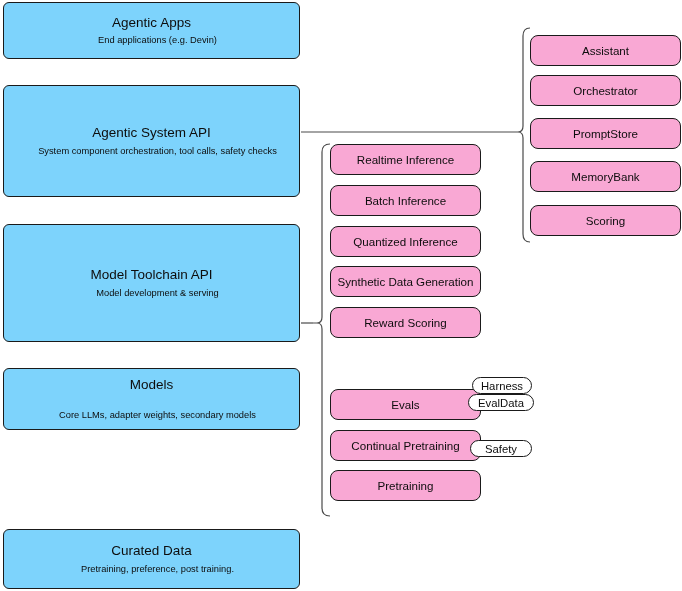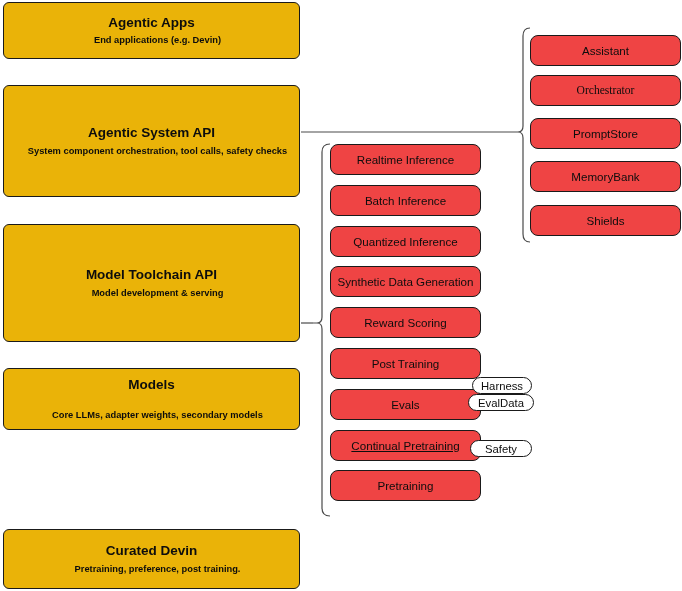--- a/index.html
+++ b/index.html
@@ -12,47 +12,46 @@
     width: 682px;
     height: 591px;
     background: #ffffff;
     font-family: "Liberation Sans", sans-serif;
     overflow: hidden;
   }
   .layer-box {
     position: absolute;
     border: 1.3px solid #1a1a1a;
     border-radius: 6px;
-    background: #eab308;
+    background: #7dd3fc;
     display: flex;
     flex-direction: column;
     align-items: center;
     justify-content: center;
     box-sizing: border-box;
-    font-weight: bold;
   }
   .layer-title {
     font-size: 13.5px;
     color: #0d0d0d;
     line-height: 1.25;
     text-align: center;
   }
   .layer-sub {
     font-size: 9.3px;
     color: #0d0d0d;
     line-height: 1.3;
     text-align: right;
     margin-top: 3px;
     padding-left: 12px;
   }
   .cap-box {
     position: absolute;
     border: 1.3px solid #1a1a1a;
     border-radius: 8px;
-    background: #ef4444;
+    background: #f9a8d4;
     display: flex;
     align-items: center;
     justify-content: center;
     box-sizing: border-box;
     font-size: 11.6px;
     color: #0d0d0d;
   }
   .pill {
     position: absolute;
     border: 1.3px solid #1a1a1a;
@@ -113,71 +112,68 @@
     <div class="layer-sub">Model development &amp; serving</div>
   </div>
 
   <div class="layer-box" style="left:3px; top:368px; width:297px; height:62px;gap:12px;">
     <div class="layer-title">Models</div>
     <div class="layer-sub">Core LLMs, adapter weights, secondary models</div>
   </div>
 
 
   <div class="layer-box" style="left:3px; top:529px; width:297px; height:60px;">
-    <div class="layer-title">Curated Devin</div>
+    <div class="layer-title">Curated Data</div>
     <div class="layer-sub">Pretraining, preference, post training.</div>
   </div>
 
   <div class="cap-box" style="left:330px; top:144px; width:151px; height:31px;">
     <span>Realtime Inference</span>
   </div>
   <div class="cap-box" style="left:330px; top:185px; width:151px; height:31px;">
     <span>Batch Inference</span>
   </div>
   <div class="cap-box" style="left:330px; top:226px; width:151px; height:31px;">
     <span>Quantized Inference</span>
   </div>
   <div class="cap-box" style="left:330px; top:307px; width:151px; height:31px;">
     <span>Reward Scoring</span>
   </div>
   <div class="cap-box" style="left:330px; top:266px; width:151px; height:31px;">
     <span>Synthetic Data Generation</span>
   </div>
-  <div class="cap-box" style="left:330px; top:348px; width:151px; height:31px;">
-    <span>Post Training</span>
-  </div>
   <div class="cap-box" style="left:330px; top:389px; width:151px; height:31px;text-align:right;">
     <span>Evals</span>
   </div>
-  <div class="cap-box" style="left:330px; top:430px; width:151px; height:31px;text-decoration:underline;">
+  <div class="cap-box" style="left:330px; top:430px; width:151px; height:31px;">
     <span>Continual Pretraining</span>
   </div>
   <div class="cap-box" style="left:330px; top:470px; width:151px; height:31px;">
     <span>Pretraining</span>
   </div>
 
   <div class="pill" style="left:472px; top:377px; width:60px; height:17px; z-index:5;justify-content:center;">
     <span>Harness</span>
   </div>
   <div class="pill" style="left:468px; top:394px; width:66px; height:17px; z-index:6;">
     <span>EvalData</span>
   </div>
   <div class="pill" style="left:470px; top:410px; width:62px; height:17px; z-index:7;margin-top:30px;">
     <span>Safety</span>
   </div>
 
   <div class="cap-box" style="left:530px; top:35px; width:151px; height:31px;">
     <span>Assistant</span>
   </div>
-  <div class="cap-box" style="left:530px; top:75px; width:151px; height:31px;font-family:Liberation Serif, serif;">
+  <div class="cap-box" style="left:530px; top:75px; width:151px; height:31px;">
     <span>Orchestrator</span>
   </div>
   <div class="cap-box" style="left:530px; top:118px; width:151px; height:31px;">
     <span>PromptStore</span>
   </div>
   <div class="cap-box" style="left:530px; top:161px; width:151px; height:31px;">
     <span>MemoryBank</span>
   </div>
   <div class="cap-box" style="left:530px; top:205px; width:151px; height:31px;">
-    <span>Shields</span>
+    <span>Scoring</span>
   </div>
 
 </div>
 
 </body></html>

